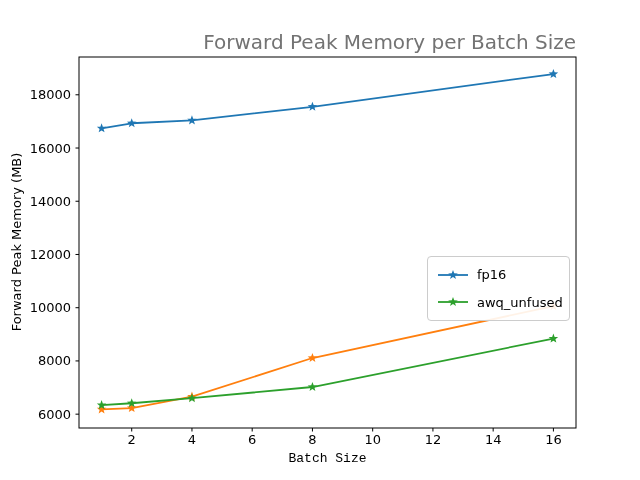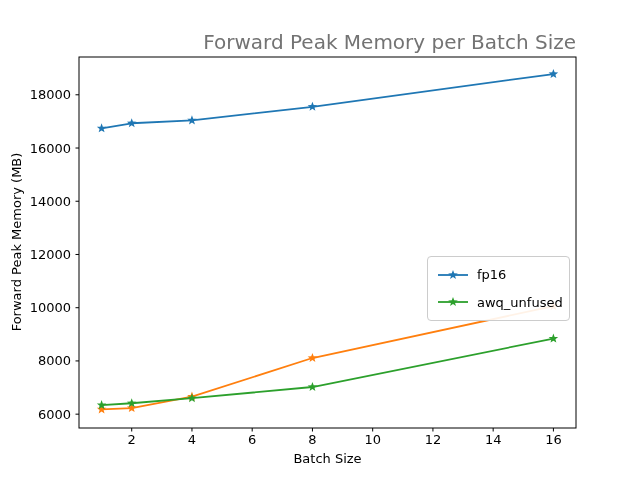--- a/index.html
+++ b/index.html
@@ -26,20 +26,21 @@
     white-space: nowrap;
   }
   .xlabel {
     position: absolute;
     left: 79px;
     top: 451px;
     width: 497px;
     text-align: center;
     font-size: 13px;
     color: #000000;
+    font-family: Liberation Mono, monospace;
   }
   .ylabel {
     position: absolute;
     left: 9px;
     top: 242px;
     width: 0;
     height: 0;
     font-size: 13px;
     color: #000000;
     white-space: nowrap;

